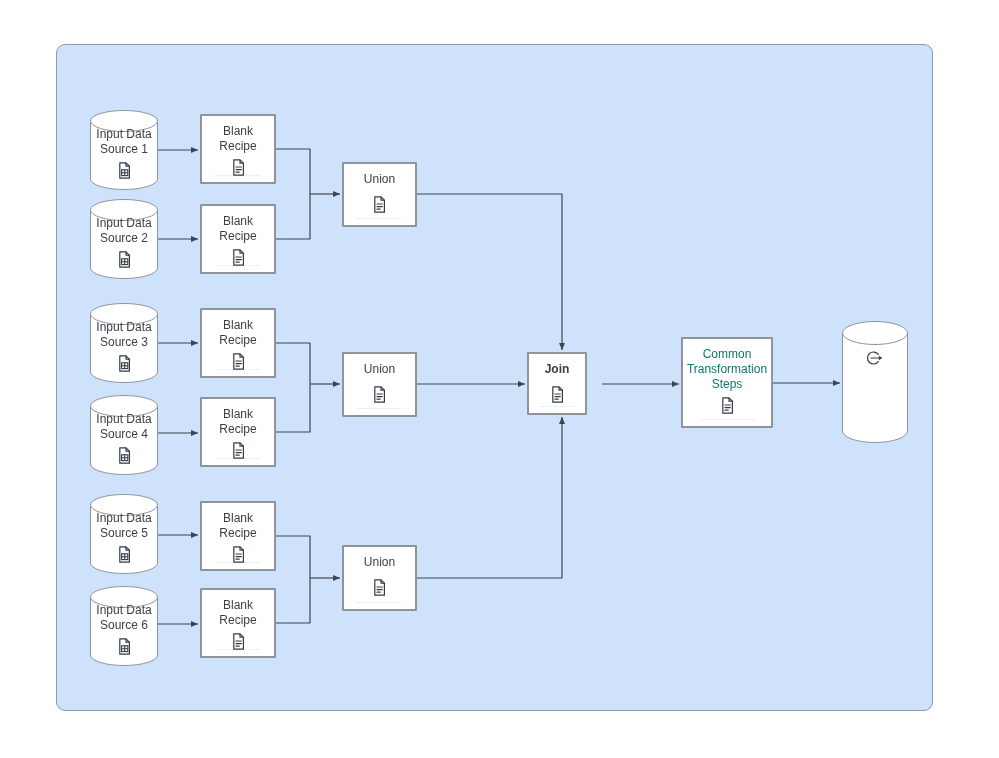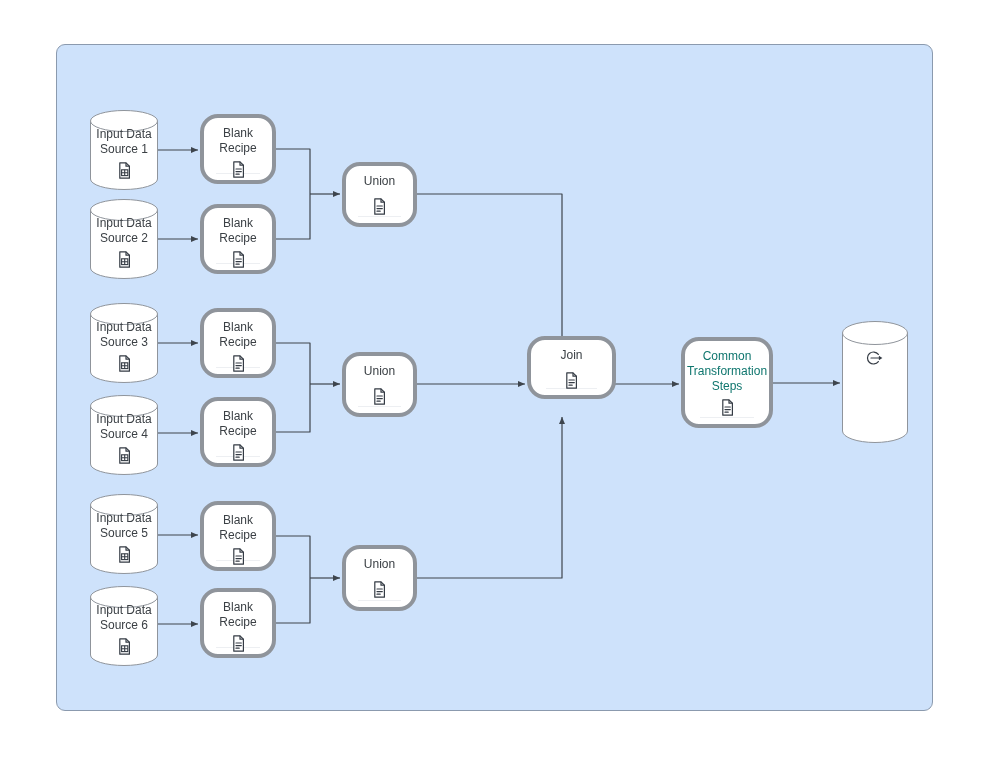--- a/index.html
+++ b/index.html
@@ -2,21 +2,21 @@
 <html><head>
 <meta charset="utf-8">
 <style>
   html,body{margin:0;padding:0;background:#ffffff;}
   .canvas{position:relative;width:999px;height:758px;background:#ffffff;overflow:hidden;
           font-family:"Liberation Sans",sans-serif;}
   .flow-container{position:absolute;border-radius:9px;box-sizing:border-box;}
   .diagram-title{position:absolute;font-size:21px;letter-spacing:.2px;}
   svg.edge-layer{position:absolute;left:0;top:0;z-index:2;}
   .node{position:absolute;z-index:3;box-sizing:border-box;padding-left:32px;}
-  .node.rect{background:#ffffff;border:4px solid #a16207;border-radius:18px;}
+  .node.rect{background:#ffffff;border:2px solid #a16207;border-radius:1px;}
   .node.cylinder svg.shape{position:absolute;left:0;top:0;}
   .node .content{position:absolute;left:0;top:0;right:0;bottom:0;display:flex;
                  flex-direction:column;align-items:center;z-index:2;}
   .node .label{font-size:12px;line-height:15px;text-align:center;white-space:pre-line;}
   .node .icon{display:flex;align-items:center;justify-content:center;}
   .node .band{position:absolute;left:18%;right:18%;bottom:6px;height:1px;background:#edeff2;z-index:1;}
 </style>
 </head>
 <body>
 
@@ -274,21 +274,21 @@
           <div class="label" style="color: rgb(59, 64, 69);">Union</div>
           <div class="icon" style="margin-top: 9px;">
             <svg width="15" height="17" viewBox="0 0 15 17" fill="none">
        <path d="M2.8,0.8 H9 L12.4,4.2 V16.2 H2.8 Z" stroke="#343b44" stroke-width="1.2" stroke-linejoin="round" fill="#fff"></path>
        <path d="M9,0.8 V4.2 H12.4" stroke="#343b44" stroke-width="1.2" stroke-linejoin="round" fill="none"></path>
        <path d="M5,8 H10.3 M5,10.6 H10.3 M5,13.2 H8.2" stroke="#343b44" stroke-width="1.2" stroke-linecap="round"></path>
      </svg>
           </div>
         </div>
       </div>
-      <div class="node rect" style="left: 527px; top: 336px; width: 89px; height: 63px; border-color: rgb(143, 148, 155);">
+      <div class="node rect" style="left: 527px; top: 352px; width: 60px; height: 63px; border-color: rgb(143, 148, 155); font-weight: bold;">
         <div class="band"></div>
         <div class="content" style="padding-top: 8px;">
           <div class="label" style="color: rgb(59, 64, 69);">Join</div>
           <div class="icon" style="margin-top: 9px;">
             <svg width="15" height="17" viewBox="0 0 15 17" fill="none">
        <path d="M2.8,0.8 H9 L12.4,4.2 V16.2 H2.8 Z" stroke="#343b44" stroke-width="1.2" stroke-linejoin="round" fill="#fff"></path>
        <path d="M9,0.8 V4.2 H12.4" stroke="#343b44" stroke-width="1.2" stroke-linejoin="round" fill="none"></path>
        <path d="M5,8 H10.3 M5,10.6 H10.3 M5,13.2 H8.2" stroke="#343b44" stroke-width="1.2" stroke-linecap="round"></path>
      </svg>
           </div>

